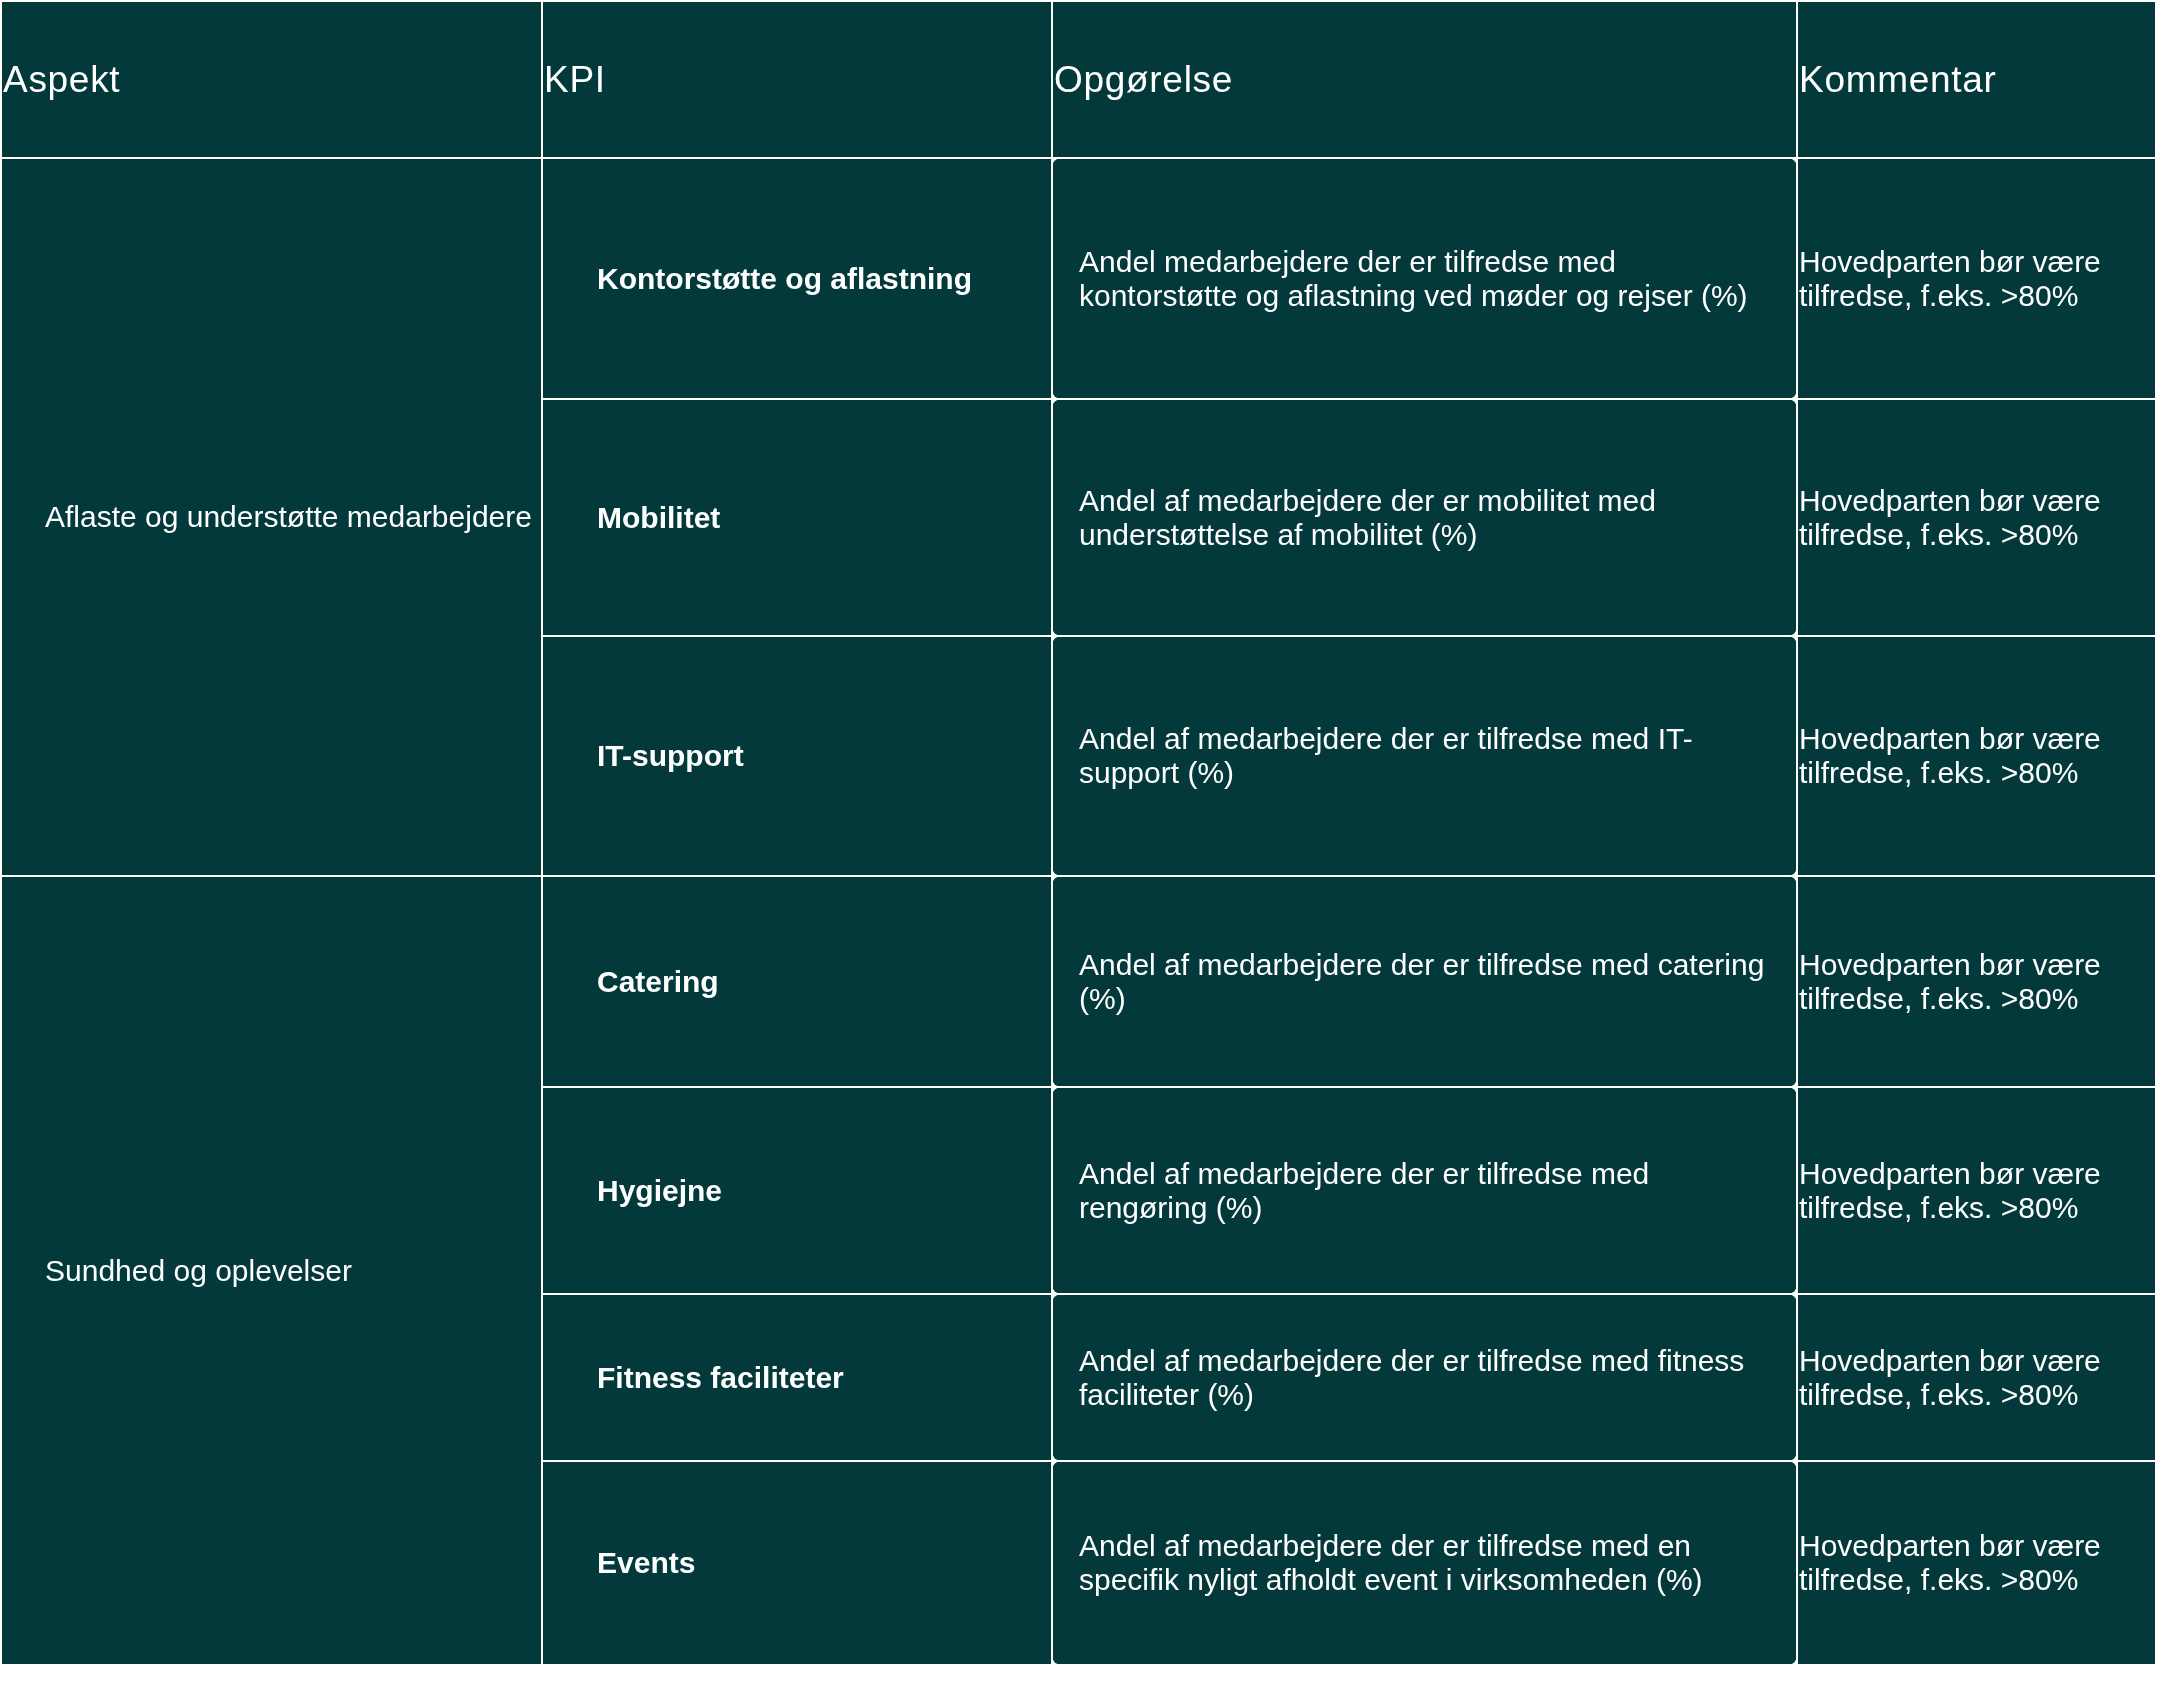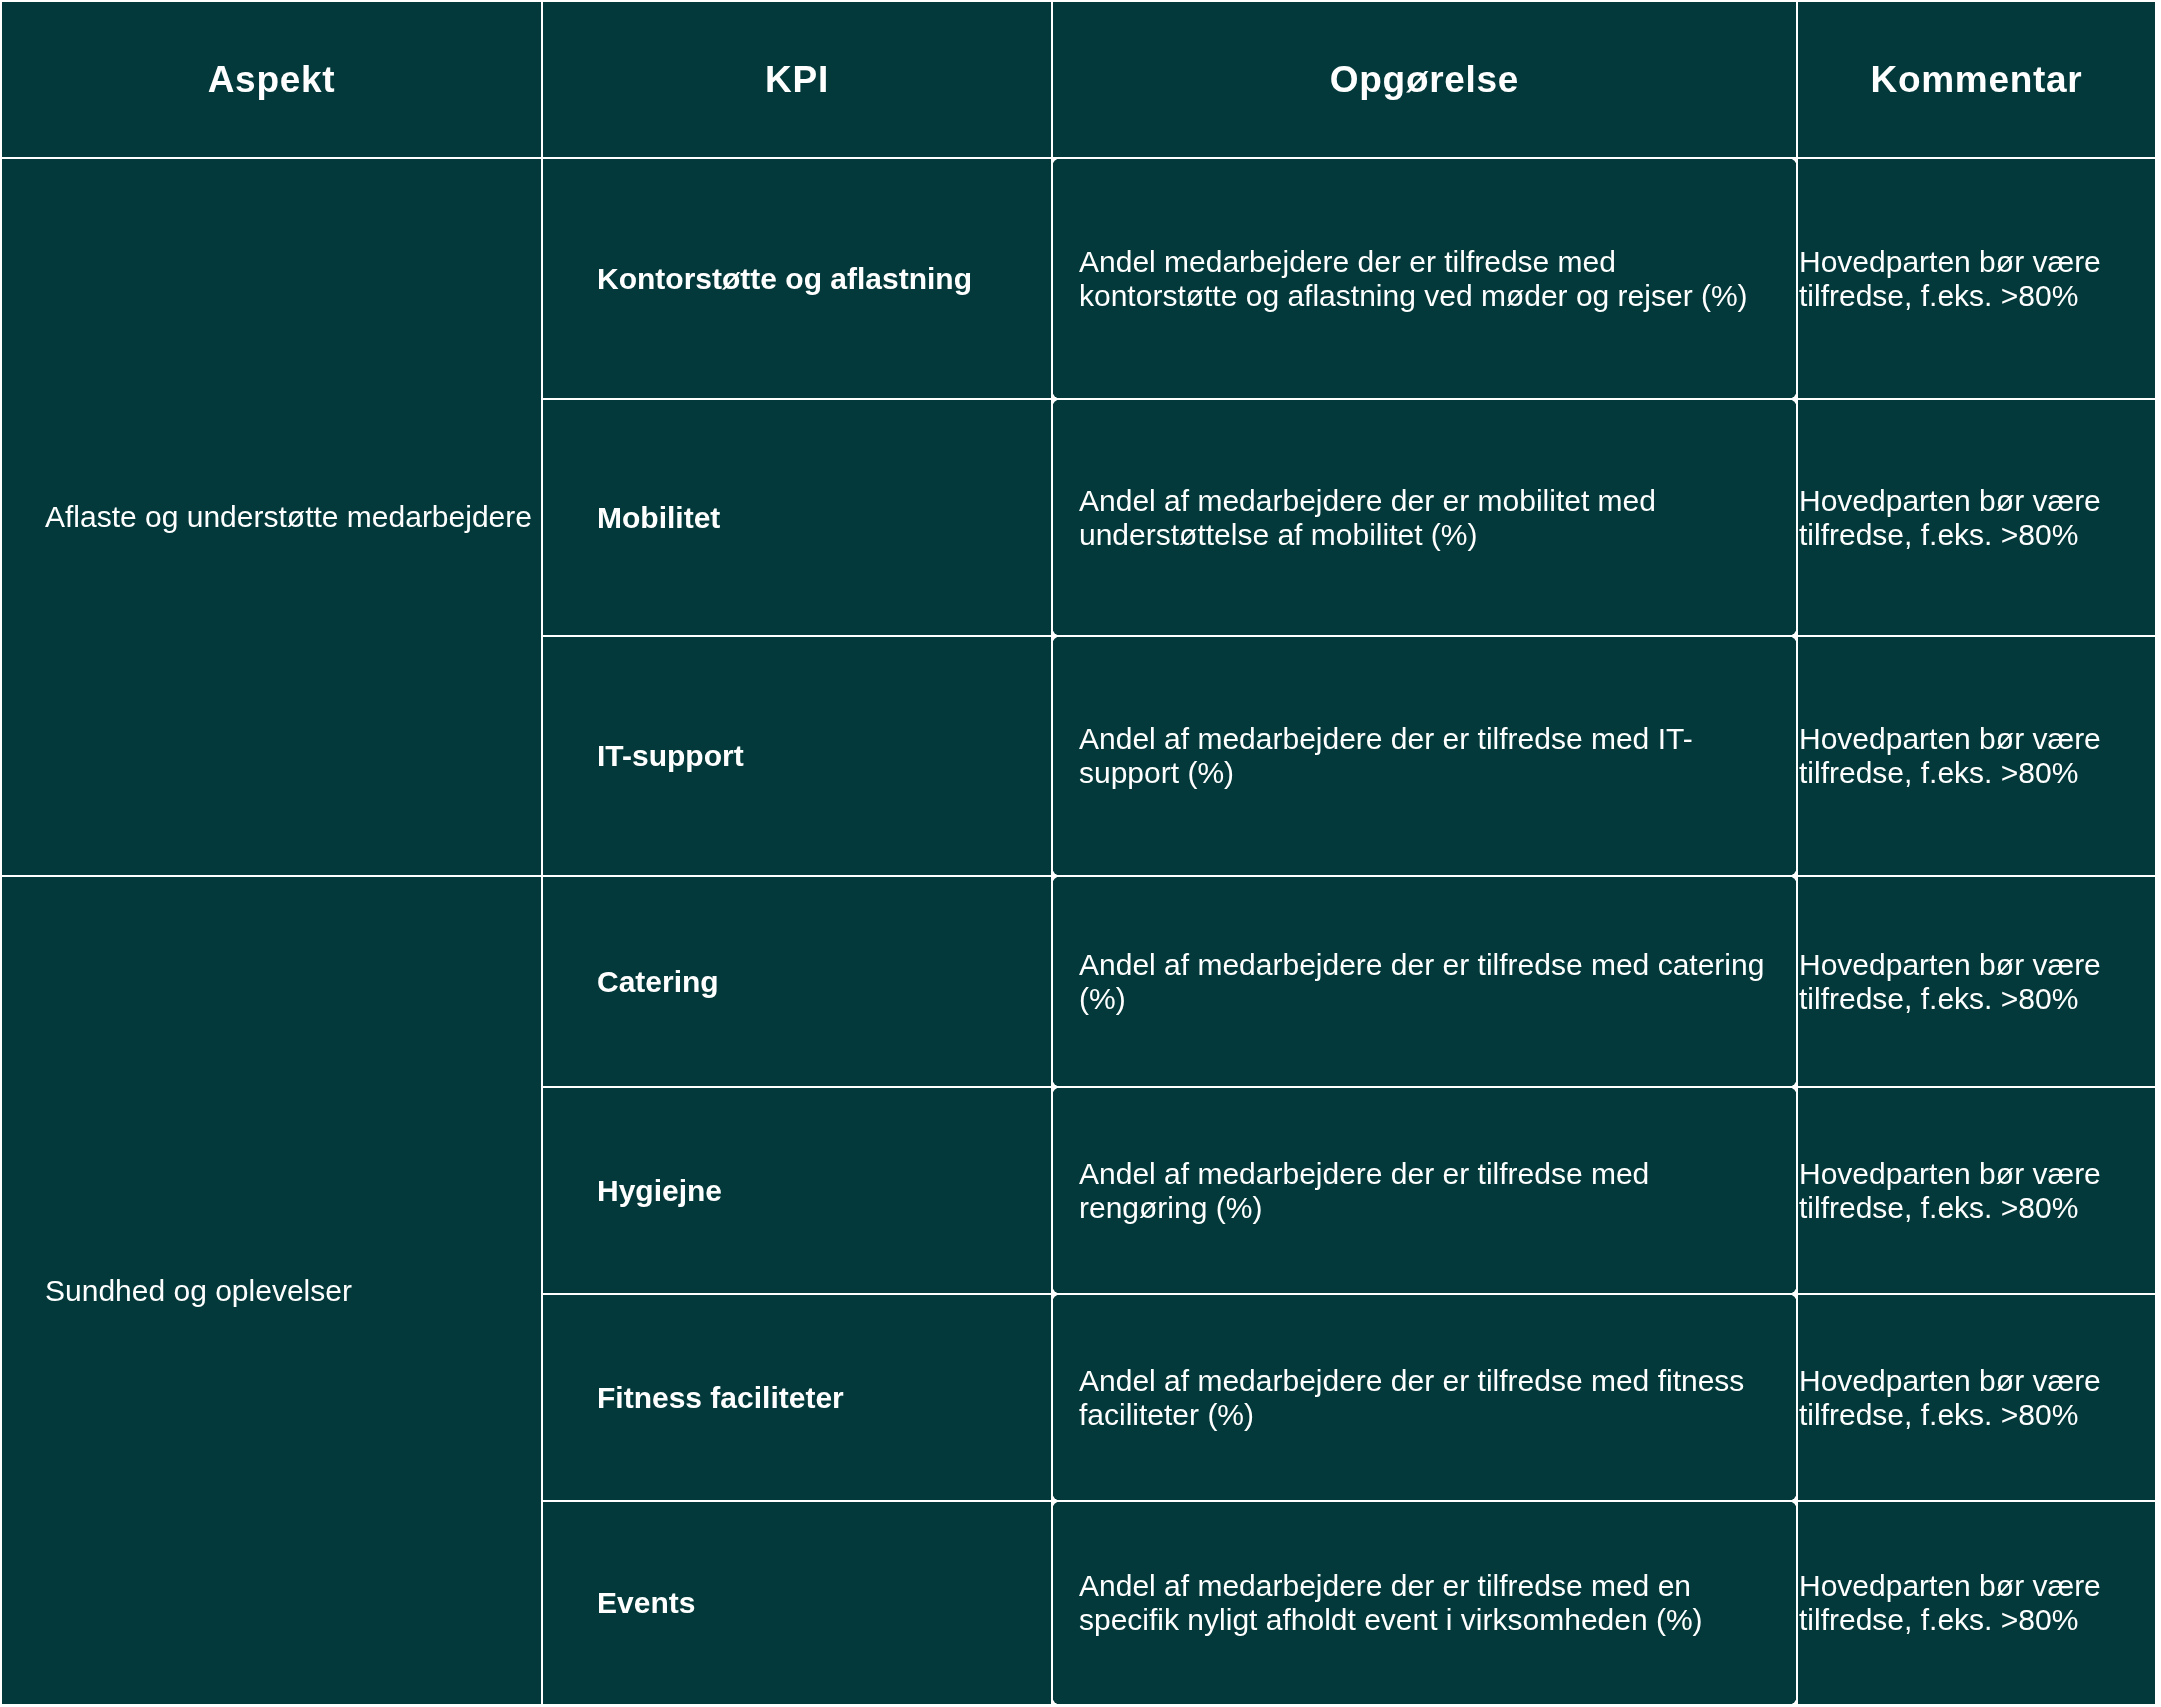--- a/index.html
+++ b/index.html
@@ -1,19 +1,19 @@
 <!DOCTYPE html>
 <html style="font-size:11px"><head>
 <meta charset="utf-8">
 <style>
   html,body{margin:0;padding:0;background:#ffffff;}
   body{width:2161px;height:1708px;position:relative;overflow:hidden;font-family:"Liberation Sans",sans-serif;}
   table{position:absolute;left:0;top:0;border-collapse:collapse;width:2155px;table-layout:fixed;}
   td,th{background:#03393a;color:#ffffff;border:2.8px solid #ffffff;vertical-align:middle;}
-  th{height:153px;font-size:37px;font-weight:bold;text-align:center;letter-spacing:0.7px;}
+  th{height:153px;font-size:37px;font-weight:normal;text-align:left;letter-spacing:0.7px;}
   td{font-size:30px;line-height:34px;text-align:left;}
   td.aspekt{padding-left:43px;line-height:48px;}
   td.kpi{padding-left:54px;font-weight:bold;}
   td.opg{padding-left:26px;padding-right:27.5px;border-radius:9px;}
   td.kom{padding-right:13.8px;}
 </style>
 </head>
 <body>
 
 <table>
@@ -52,21 +52,21 @@
       <td class="aspekt" rowspan="4">Sundhed og oplevelser</td>
       <td class="kpi">Catering</td>
       <td class="opg">Andel af medarbejdere der er tilfredse med catering (%)</td>
       <td class="kom">Hovedparten bør være tilfredse, f.eks. &gt;80%</td>
     </tr>
     <tr style="height:207px">
       <td class="kpi">Hygiejne</td>
       <td class="opg">Andel af medarbejdere der er tilfredse med rengøring (%)</td>
       <td class="kom">Hovedparten bør være tilfredse, f.eks. &gt;80%</td>
     </tr>
-    <tr style="height:207px">
+    <tr style="height:167px">
       <td class="kpi">Fitness faciliteter</td>
       <td class="opg">Andel af medarbejdere der er tilfredse med fitness faciliteter (%)</td>
       <td class="kom">Hovedparten bør være tilfredse, f.eks. &gt;80%</td>
     </tr>
     <tr style="height:204px">
       <td class="kpi">Events</td>
       <td class="opg">Andel af medarbejdere der er tilfredse med en specifik nyligt afholdt event i virksomheden (%)</td>
       <td class="kom">Hovedparten bør være tilfredse, f.eks. &gt;80%</td>
     </tr>
   </tbody>

